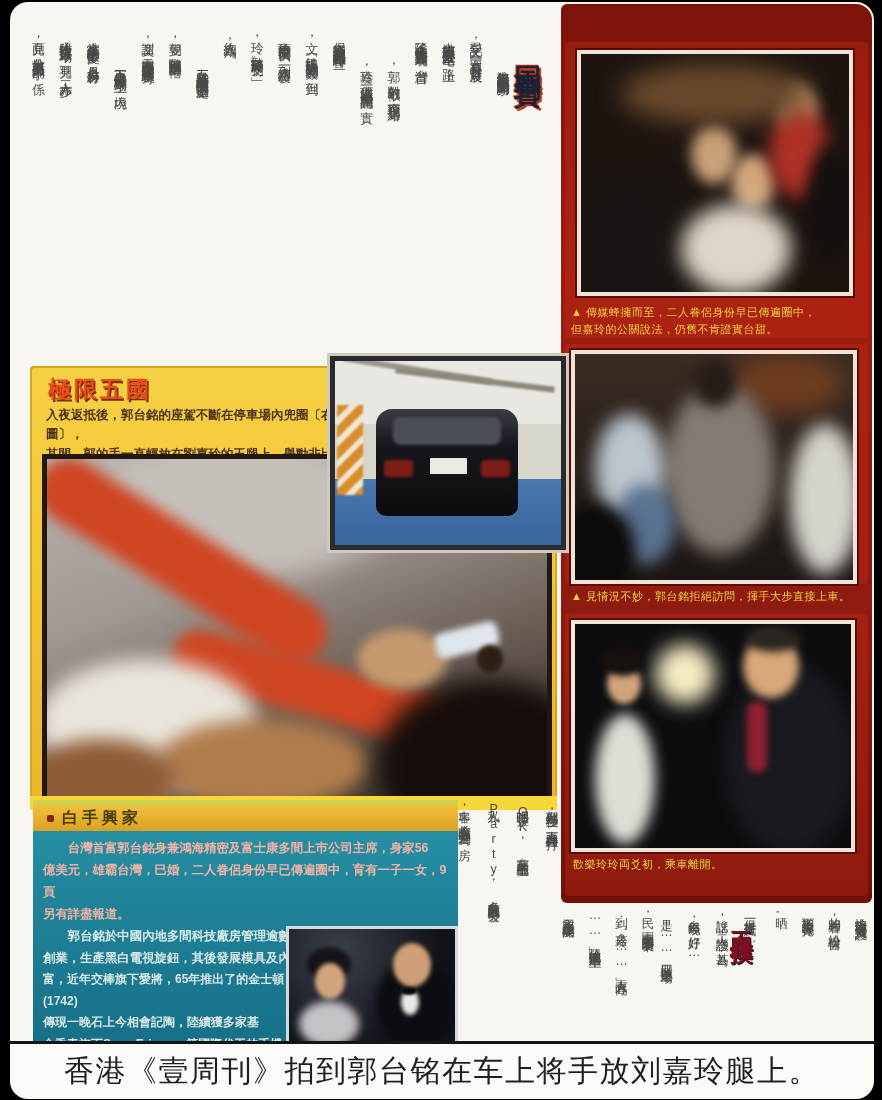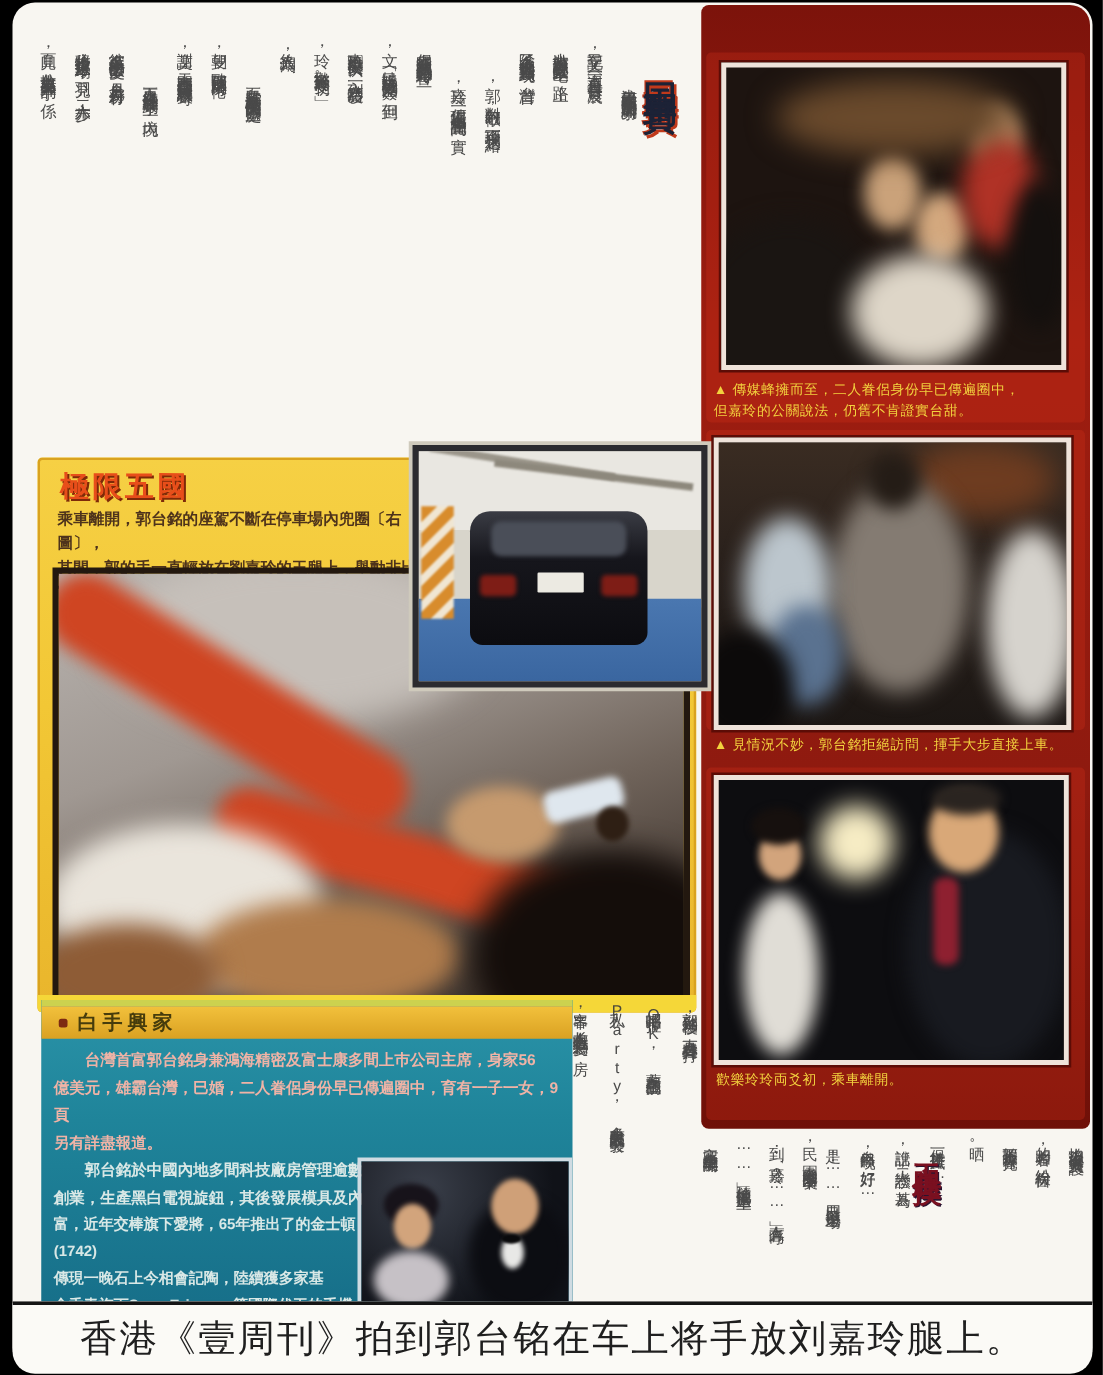--- a/index.html
+++ b/index.html
@@ -149,21 +149,21 @@
       <div class="bl" style="left:26px;top:22px;width:44px;height:30px;background:#16100e;filter:blur(3px);"></div>
     </div>
     <div class="rp-cap" style="left:12px;top:852px;width:292px;">
         <div>歡樂玲玲両爻初，乘車離開。</div>
       </div>
   </div>
 
   <div class="yellow-block">
     <div class="y-title">極限五國</div>
     <div class="y-intro">
-        <div>乘車離開，郭台銘的座駕不斷在停車場內兜圈〔右圖〕，</div>
+        <div>入夜返抵後，郭台銘的座駕不斷在停車場內兜圈〔右圖〕，</div>
         <div>其間，郭的手一直輕放在劉嘉玲的玉腿上，舉動非比尋常。</div>
       </div>
     <div class="big-photo">
       <div class="bl" style="left:40px;top:-20px;width:300px;height:140px;background:#c6c0ba;filter:blur(14px);"></div>
       <div class="sash" style="left:-30px;top:70px;width:330px;height:64px;transform:rotate(32deg);"></div>
       <div class="sash" style="left:120px;top:210px;width:340px;height:54px;transform:rotate(16deg);"></div>
       <div class="bl" style="left:-10px;top:200px;width:220px;height:130px;background:#eae5dc;filter:blur(10px);"></div>
       <div class="bl" style="left:110px;top:260px;width:210px;height:90px;background:#b07c4c;filter:blur(9px);"></div>
       <div class="bl" style="left:-20px;top:280px;width:150px;height:80px;background:#8e5c36;filter:blur(9px);"></div>
       <div class="bl" style="left:330px;top:220px;width:220px;height:170px;background:#140d0a;filter:blur(12px);"></div>

